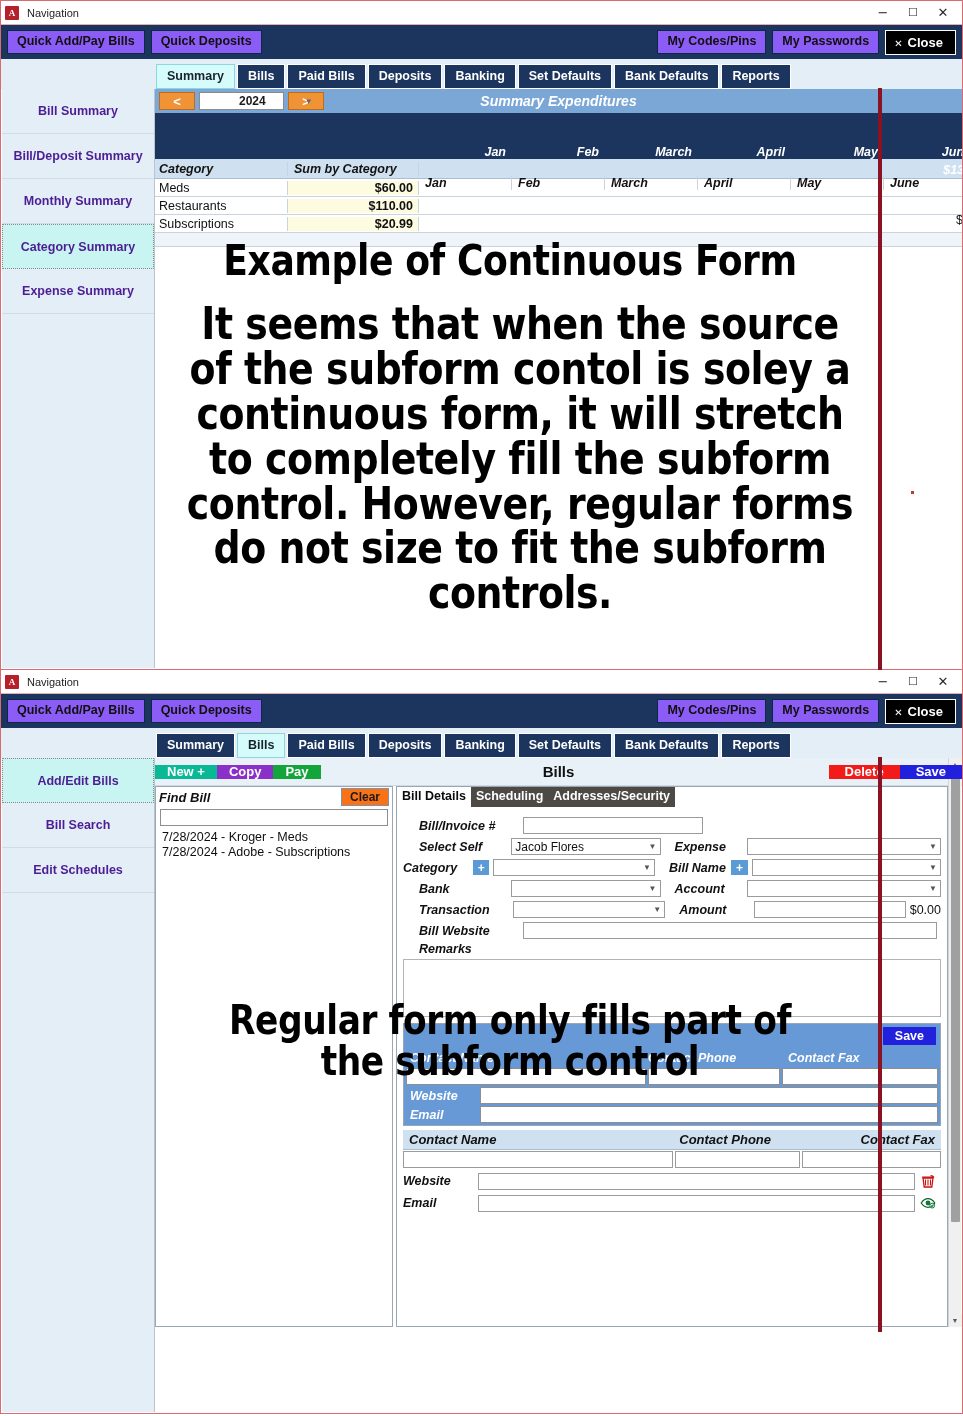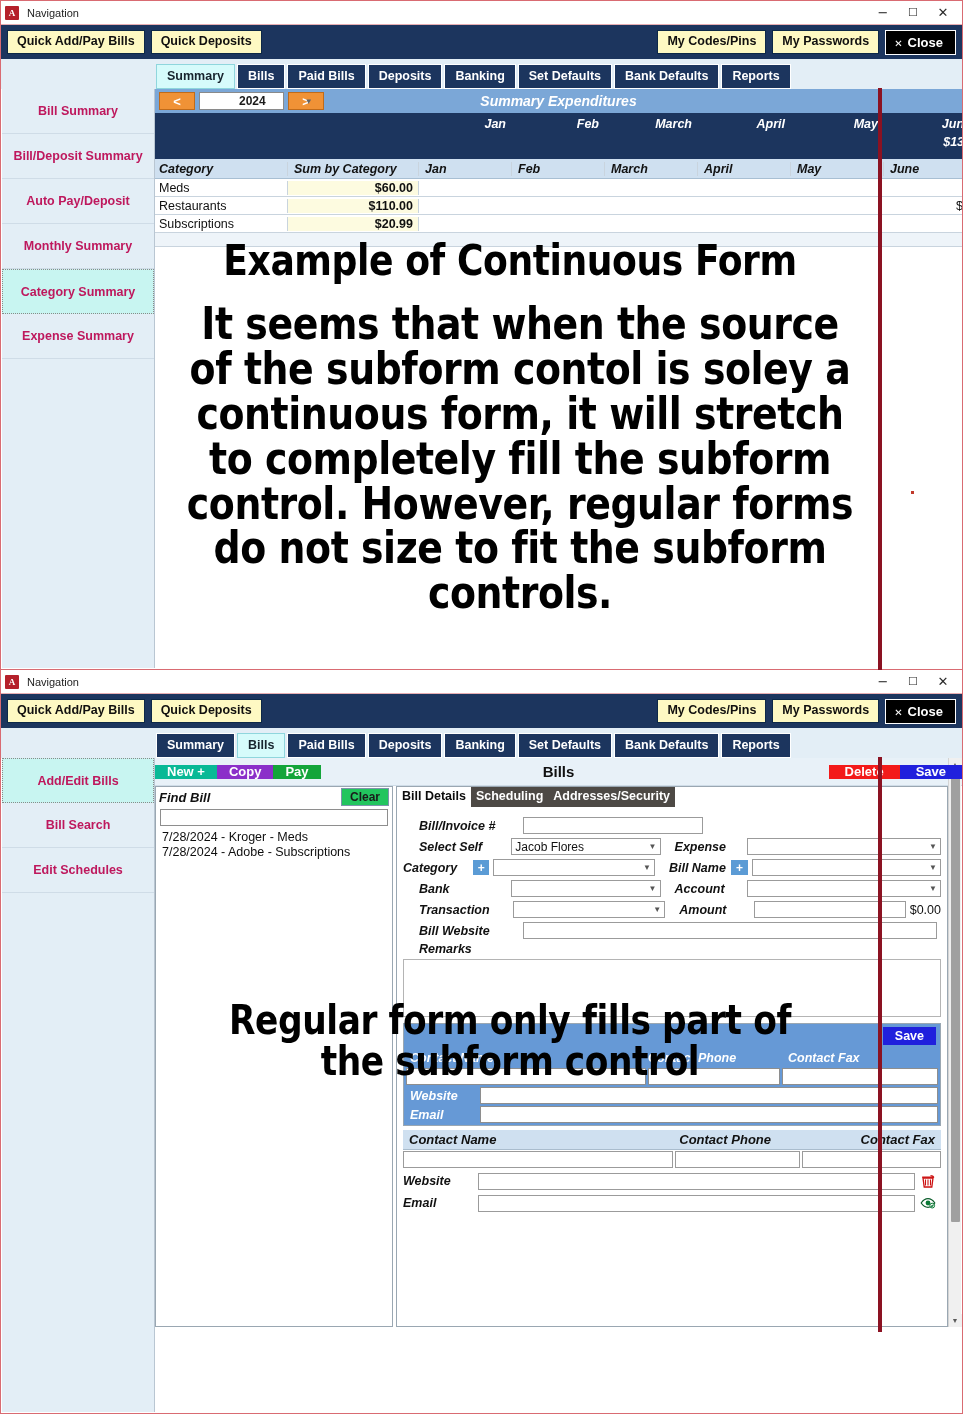--- a/index.html
+++ b/index.html
@@ -62,21 +62,21 @@
   
   .toolbar {
     background: #1c355e;
     height: 34px;
     display: flex;
     align-items: center;
     padding: 0 6px;
     gap: 6px;
   }
   .tb-btn {
-    background: #fef9c3;
+    background: #8b5cf6;
     border: 1px solid #0d2847;
     color: #11100f;
     font-size: 12.5px;
     font-weight: bold;
     padding: 4px 9px;
     line-height: 1.1;
     white-space: nowrap;
     cursor: pointer;
   }
   .tb-spacer { flex: 1; }
@@ -124,21 +124,21 @@
     left: 1px;
     width: 153px;
     background: #e3eef6;
     border-right: 1px solid #b9c6d2;
   }
   .nav-item {
     height: 45px;
     display: flex; align-items: center; justify-content: center;
     font-size: 12.5px;
     font-weight: bold;
-    color: #be185d;
+    color: #4c1d95;
     border-bottom: 1px solid #cfdce7;
     text-align: center;
     cursor: pointer;
     padding: 0 4px;
   }
   .nav-item.active {
     background: #c8f5f1;
     border: 1px dotted #8a8a8a;
   }
 
@@ -226,21 +226,21 @@
     display: flex;
     align-items: center;
     font-size: 12.5px;
     color: #101010;
     border-bottom: 1px solid #c9d4de;
   }
   .c-cat { width: 132px; padding-left: 4px; flex: none; }
   .c-sum { width: 132px; flex: none; text-align: right; padding-right: 5px;
            border-left: 1px solid #c9d4de; border-right: 1px solid #c9d4de; }
   .c-mon { width: 93px; flex: none; text-align: right; padding-right: 6px;
-           border-right: 1px solid #c9d4de; }
+           border-right: 1px solid #c9d4de; margin-top: 28px; }
   .grid-row .c-sum { background: #fdfbe0; font-weight: bold; }
   .colhdr .c-sum { background: transparent; font-weight: bold; }
   .grid-tail { height: 14px; background: #eef4f9; border-bottom: 1px solid #c9d4de; }
 
   
   .w2-body {
     position: absolute;
     left: 154px; right: 0; top: 0; bottom: 0;
     background: #ffffff;
   }
@@ -282,21 +282,21 @@
   .findhdr {
     display: flex; align-items: center;
     height: 20px; padding: 0 3px;
     background: #ffffff;
   }
   .findhdr .lbl {
     flex: 1;
     font-size: 13px; font-weight: bold; font-style: italic; color: #111;
   }
   .clear-btn {
-    background: #22c55e;
+    background: #f97316;
     border: 1px solid #7d94ab;
     font-size: 12px; font-weight: bold; color: #1a1a1a;
     padding: 1px 8px;
     cursor: pointer;
   }
   .find-input {
     margin: 2px 4px;
     height: 17px;
     background: #ffffff;
     border: 1px solid #8e8e8e;
@@ -506,21 +506,20 @@
       <div class="tab">Deposits</div>
       <div class="tab">Banking</div>
       <div class="tab">Set Defaults</div>
       <div class="tab">Bank Defaults</div>
       <div class="tab">Reports</div>
     </div>
 
     <div class="leftnav" style="top:88px; bottom:1px;">
       <div class="nav-item">Bill Summary</div>
       <div class="nav-item">Bill/Deposit Summary</div>
-      <div class="nav-item">Auto Pay/Deposit</div>
       <div class="nav-item">Monthly Summary</div>
       <div class="nav-item active">Category Summary</div>
       <div class="nav-item">Expense Summary</div>
     </div>
 
     <div class="w1-body" style="top:88px;">
       <div class="yearbar">
         <div class="arrow-btn">&lt;</div>
         <div class="year-combo">
           <span>2024</span>

